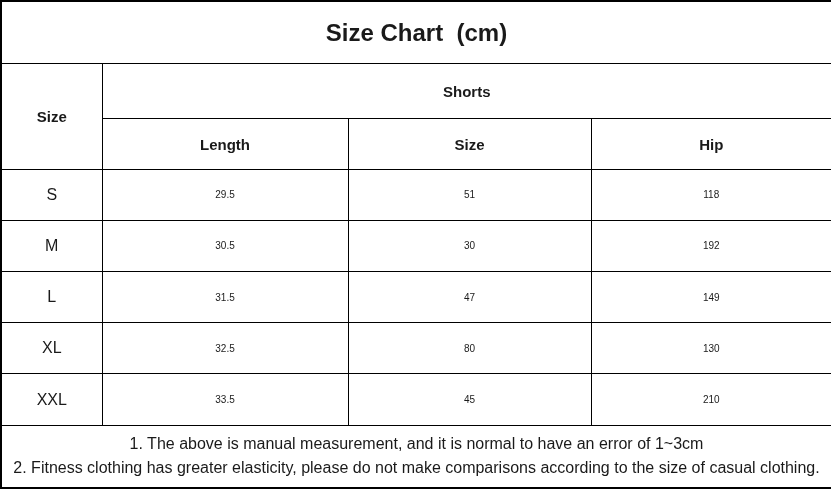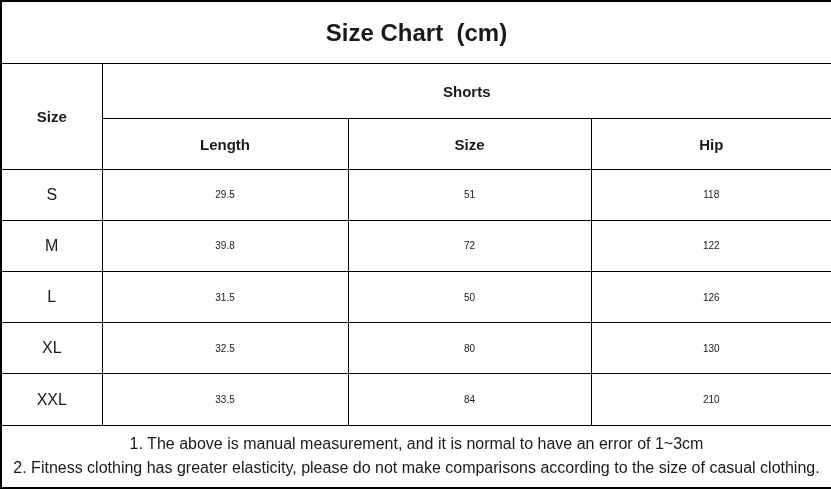--- a/index.html
+++ b/index.html
@@ -93,40 +93,40 @@
         <td class="head-cell">Hip</td>
       </tr>
       <tr class="data-row">
         <td class="size-name-cell">S</td>
         <td class="data-cell">29.5</td>
         <td class="data-cell">51</td>
         <td class="data-cell">118</td>
       </tr>
       <tr class="data-row">
         <td class="size-name-cell">M</td>
-        <td class="data-cell">39.8</td>
-        <td class="data-cell">72</td>
-        <td class="data-cell">122</td>
+        <td class="data-cell">30.5</td>
+        <td class="data-cell">30</td>
+        <td class="data-cell">192</td>
       </tr>
       <tr class="data-row">
         <td class="size-name-cell">L</td>
         <td class="data-cell">31.5</td>
-        <td class="data-cell">50</td>
-        <td class="data-cell">126</td>
+        <td class="data-cell">47</td>
+        <td class="data-cell">149</td>
       </tr>
       <tr class="data-row">
         <td class="size-name-cell">XL</td>
         <td class="data-cell">32.5</td>
         <td class="data-cell">80</td>
         <td class="data-cell">130</td>
       </tr>
       <tr class="data-row">
         <td class="size-name-cell">XXL</td>
         <td class="data-cell">33.5</td>
-        <td class="data-cell">84</td>
+        <td class="data-cell">45</td>
         <td class="data-cell">210</td>
       </tr>
       <tr>
         <td class="notes-cell" colspan="4">
           <div class="note-line">1. The above is manual measurement, and it is normal to have an error of 1~3cm</div>
           <div class="note-line">2. Fitness clothing has greater elasticity, please do not make comparisons according to the size of casual clothing.</div>
         </td>
       </tr>
     </tbody>
   </table>

